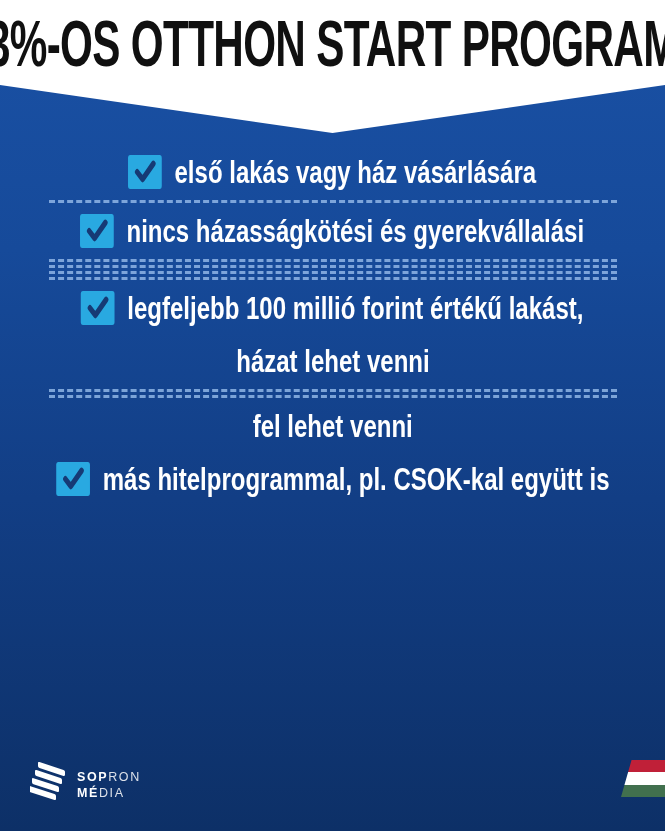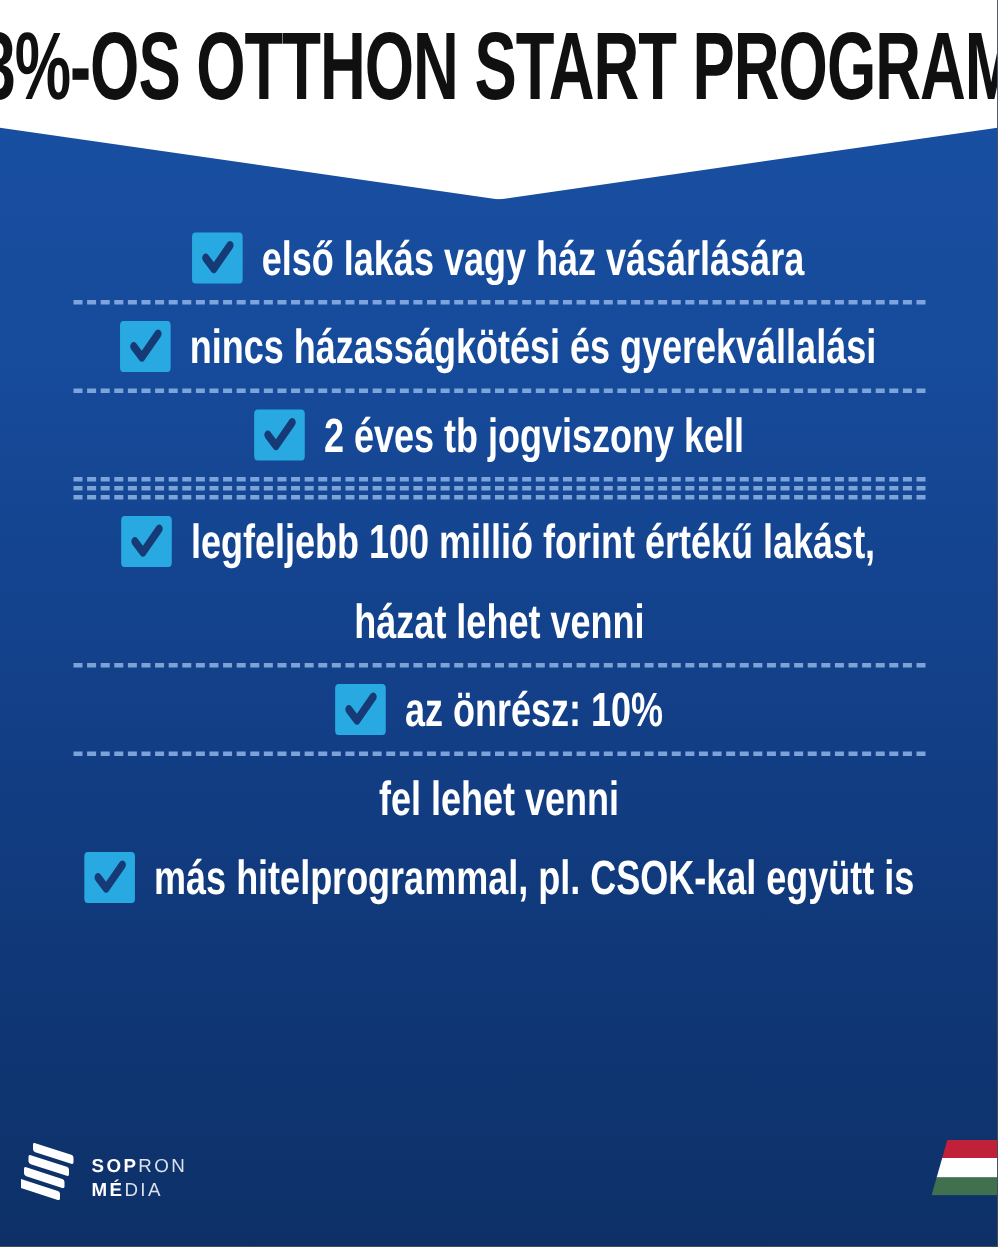--- a/index.html
+++ b/index.html
@@ -50,21 +50,21 @@
   .txt{
     font-weight:700;font-size:32px;color:#ffffff;
   }
   .sep{
     width:568px;height:0;
     border-top:3px dashed var(--dash-color,#8fb5e6);
     opacity:0.85;
   }
   
   .logo{
-    position:absolute;left:14px;top:762px;
+    position:absolute;left:30px;top:762px;
     display:flex;align-items:center;color:#fff;
   }
   .logo-mark{width:38px;height:48px;flex:none;}
   .logo-text{margin-left:9px;line-height:1.25;}
   .logo-line{font-size:12.5px;letter-spacing:1.6px;color:#fff;}
   .logo-line .b{font-weight:700;}
   .logo-line .l{font-weight:400;opacity:0.85;}
   
   .flag{
     position:absolute;right:0;top:760px;width:44px;height:37px;
@@ -103,59 +103,39 @@
         <span class="row-inner">
           <span class="check">
             <svg viewBox="0 0 26 20">
               <path d="M4 10 L10 16 L22 3" fill="none" stroke="#163a75" stroke-width="5" stroke-linecap="round" stroke-linejoin="round"></path>
             </svg>
           </span>
           <span class="txt">nincs házasságkötési és gyerekvállalási</span>
         </span>
       </div>
       <div class="sep"></div>
-      <div class="row">
-        <span class="row-inner">
-          <span class="check">
-            <svg viewBox="0 0 26 20">
-              <path d="M4 10 L10 16 L22 3" fill="none" stroke="#163a75" stroke-width="5" stroke-linecap="round" stroke-linejoin="round"></path>
-            </svg>
-          </span>
-          <span class="txt">2 éves tb jogviszony kell</span>
-        </span>
-      </div>
       <div class="sep"></div>
       <div class="sep"></div>
       <div class="sep"></div>
       <div class="row">
         <span class="row-inner">
           <span class="check">
             <svg viewBox="0 0 26 20">
               <path d="M4 10 L10 16 L22 3" fill="none" stroke="#163a75" stroke-width="5" stroke-linecap="round" stroke-linejoin="round"></path>
             </svg>
           </span>
           <span class="txt">legfeljebb 100 millió forint értékű lakást,</span>
         </span>
       </div>
       <div class="row">
         <span class="row-inner">
           <span class="txt">házat lehet venni</span>
         </span>
       </div>
       <div class="sep"></div>
-      <div class="row">
-        <span class="row-inner">
-          <span class="check">
-            <svg viewBox="0 0 26 20">
-              <path d="M4 10 L10 16 L22 3" fill="none" stroke="#163a75" stroke-width="5" stroke-linecap="round" stroke-linejoin="round"></path>
-            </svg>
-          </span>
-          <span class="txt">az önrész: 10%</span>
-        </span>
-      </div>
       <div class="sep"></div>
       <div class="row">
         <span class="row-inner">
           <span class="txt">fel lehet venni</span>
         </span>
       </div>
       <div class="row">
         <span class="row-inner">
           <span class="check">
             <svg viewBox="0 0 26 20">

